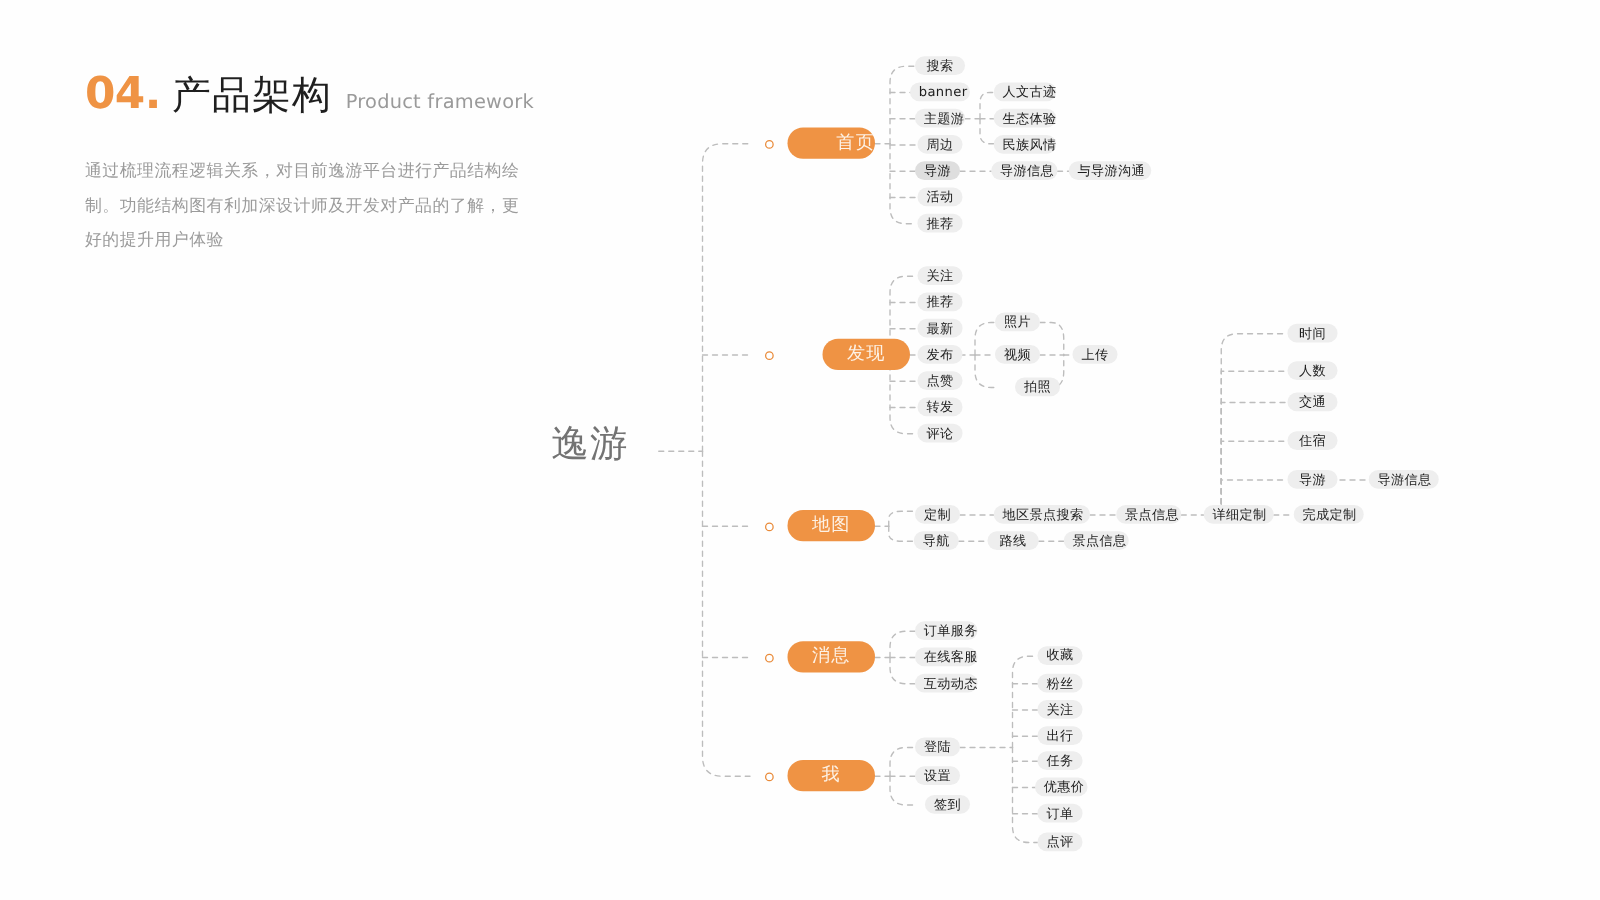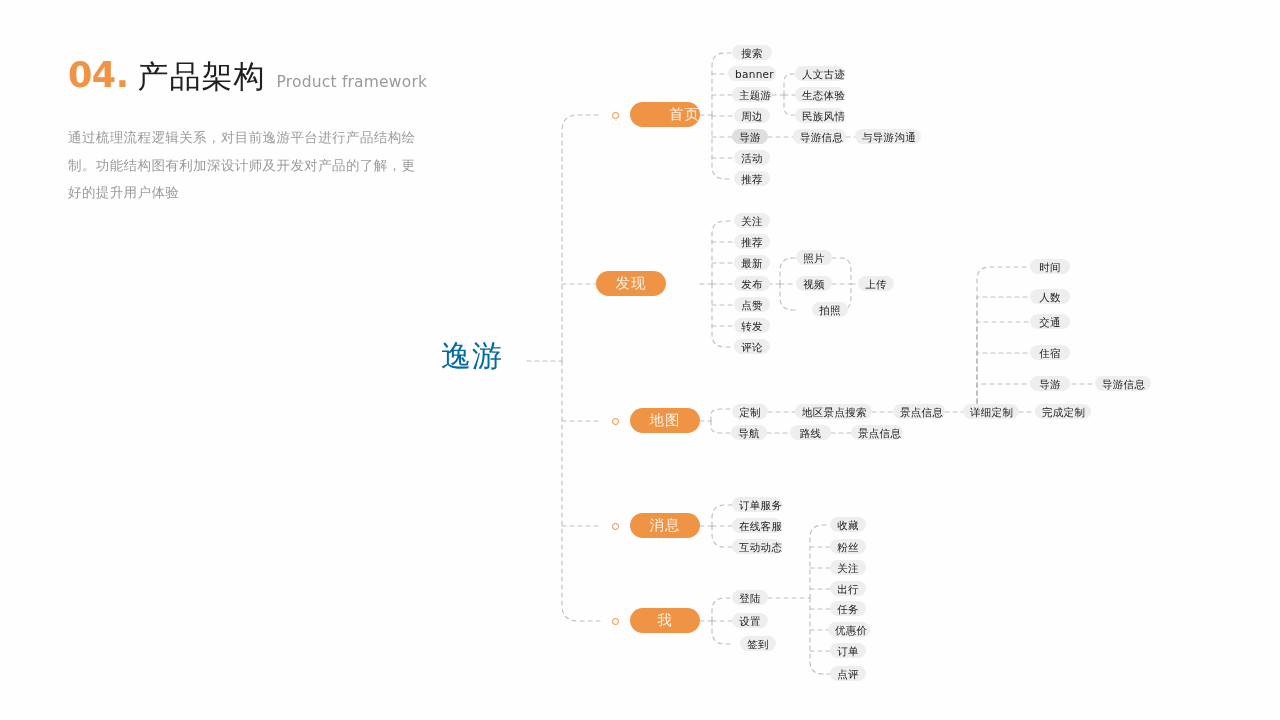--- a/index.html
+++ b/index.html
@@ -75,21 +75,21 @@
     height: 720px;
     pointer-events: none;
   }
 
   
   #root-node {
     position: absolute;
     left: 441px;
     top: 341px;
     font-size: 30px;
-    color: #0369a1;
+    color: #737373;
     letter-spacing: 1px;
     font-family: "DejaVu Sans", "Liberation Sans", sans-serif;
     font-weight: 400;
     line-height: 1;
   }
 
   
   .pill-l1 {
     position: absolute;
     height: 25px;
@@ -241,21 +241,21 @@
 
   <div id="root-node">逸游</div>
 
   <div class="ring" style="left:612px; top:111.5px;"></div>
   <div class="ring" style="left:612px; top:280.5px;"></div>
   <div class="ring" style="left:612px; top:417.5px;"></div>
   <div class="ring" style="left:612px; top:522.5px;"></div>
   <div class="ring" style="left:612px; top:617.5px;"></div>
 
   <div class="pill-l1" style="left:630px; top:102px; width:70px;text-align:right;">首页</div>
-  <div class="pill-l1" style="left:596px; top:271px; width:70px;text-align:center;">发现</div>
+  <div class="pill-l1" style="left:658px; top:271px; width:70px;text-align:center;">发现</div>
   <div class="pill-l1" style="left:630px; top:408px; width:70px;">地图</div>
   <div class="pill-l1" style="left:630px; top:513px; width:70px;">消息</div>
   <div class="pill-l1" style="left:630px; top:608px; width:70px;">我</div>
 
   <div class="chip" style="left:732px; top:45px; width:40px;">搜索</div>
   <div class="chip" style="left:728px; top:66px; width:48px;">banner</div>
   <div class="chip" style="left:732px; top:87px; width:40px;">主题游</div>
   <div class="chip" style="left:734px; top:108px; width:36px;">周边</div>
   <div class="chip dark" style="left:732px; top:129px; width:36px;">导游</div>
   <div class="chip" style="left:734px; top:150px; width:36px;">活动</div>
@@ -297,21 +297,21 @@
   <div class="chip" style="left:1095px; top:376px; width:56px;">导游信息</div>
 
   <div class="chip" style="left:732px; top:497px; width:50px;">订单服务</div>
   <div class="chip" style="left:732px; top:518px; width:50px;">在线客服</div>
   <div class="chip" style="left:732px; top:539px; width:50px;">互动动态</div>
 
   <div class="chip" style="left:732px; top:590px; width:36px;">登陆</div>
   <div class="chip" style="left:732px; top:613px; width:36px;">设置</div>
   <div class="chip" style="left:740px; top:636px; width:36px;">签到</div>
 
-  <div class="chip" style="left:830px; top:517px; width:36px;">收藏</div>
+  <div class="chip" style="left:830px; top:517px; width:36px;font-family:Liberation Mono, monospace;">收藏</div>
   <div class="chip" style="left:830px; top:539px; width:36px;">粉丝</div>
   <div class="chip" style="left:830px; top:560px; width:36px;">关注</div>
   <div class="chip" style="left:830px; top:581px; width:36px;">出行</div>
   <div class="chip" style="left:830px; top:601px; width:36px;">任务</div>
   <div class="chip" style="left:828px; top:622px; width:42px;">优惠价</div>
   <div class="chip" style="left:830px; top:643px; width:36px;">订单</div>
   <div class="chip" style="left:830px; top:666px; width:36px;">点评</div>
 
 </div>
 

